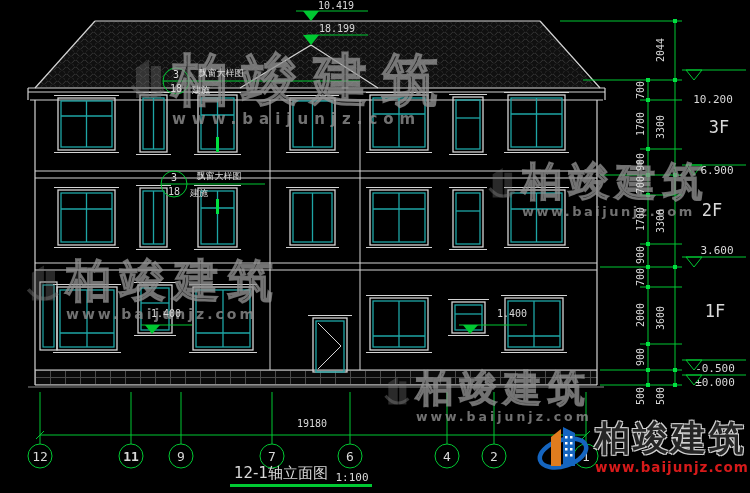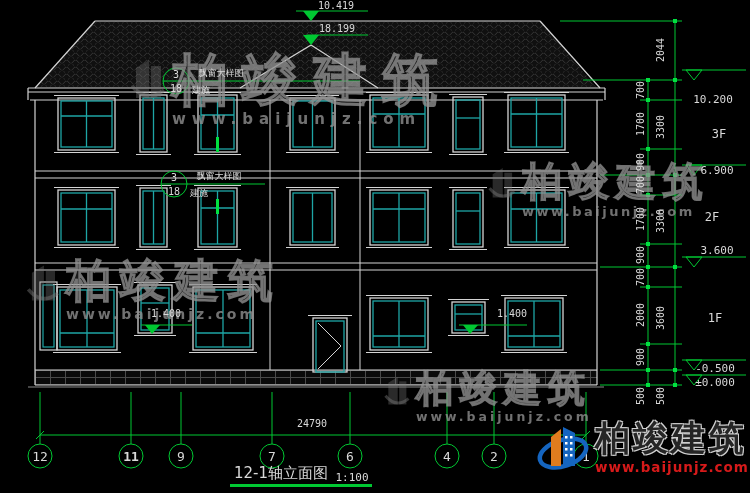--- a/index.html
+++ b/index.html
@@ -17,21 +17,21 @@
   #plinth-tex{position:absolute;left:35px;top:370px;width:562px;height:15px;z-index:1;
     background-color:#0a0a0a;
     background-image:linear-gradient(#4a4a4a 1px, transparent 1px),
                      linear-gradient(90deg,#4a4a4a 1px, transparent 1px);
     background-size:15px 7px;}
   #draw{position:absolute;left:0;top:0;z-index:4;}
   
   .t{position:absolute;z-index:6;color:#d9d9d9;font:10px "DejaVu Sans Mono",monospace;
      transform:translate(-50%,-50%);white-space:nowrap;line-height:1;}
   .t.v{transform:translate(-50%,-50%) rotate(-90deg);}
-  .t.s11{font-size:11px;} .t.s12{font-size:13px;} .t.s13{font-size:12px;margin-top:7px;}
+  .t.s11{font-size:11px;} .t.s12{font-size:13px;} .t.s13{font-size:17px;}
   .t.s9{font-size:9px;font-family:"DejaVu Sans",sans-serif;}
   .t.title{font-size:15px;font-family:"DejaVu Sans",sans-serif;}
   
   .wm{position:absolute;z-index:5;display:flex;align-items:flex-start;gap:6px;pointer-events:none;}
   .wm .col{display:flex;flex-direction:column;}
   .wm .brand{font-weight:bold;line-height:1;color:rgba(130,130,130,0.20);
      -webkit-text-stroke:1.3px rgba(145,145,145,0.75);white-space:nowrap;}
   .wm .url{font-weight:bold;color:rgba(145,145,145,0.78);white-space:nowrap;line-height:1;margin-top:4px;}
   #wm-e{position:absolute;z-index:9;display:flex;align-items:center;gap:5px;}
   #wm-e .brand{font-size:35px;font-weight:bold;letter-spacing:3px;color:#262626;line-height:1;
@@ -359,21 +359,21 @@
 
   <span class="t v" style="left:661px;top:50px;">2044</span>
   <span class="t v" style="left:661px;top:127px;">3300</span>
   <span class="t v" style="left:661px;top:221px;">3300</span>
   <span class="t v" style="left:661px;top:318px;">3600</span>
   <span class="t v" style="left:661px;top:396px;">500</span>
 
   <span class="t" style="left:166px;top:314px;">1.400</span>
   <span class="t" style="left:512px;top:314px;">1.400</span>
 
-  <span class="t" style="left:312px;top:424px;">24790</span>
+  <span class="t" style="left:312px;top:424px;">19180</span>
 
   <span class="t s12" style="left:40px;top:456px;">12</span>
   <span class="t s12" style="left:131px;top:456px;font-weight:bold;">11</span>
   <span class="t s12" style="left:181px;top:456px;">9</span>
   <span class="t s12" style="left:272px;top:456px;">7</span>
   <span class="t s12" style="left:350px;top:456px;">6</span>
   <span class="t s12" style="left:447px;top:456px;">4</span>
   <span class="t s12" style="left:494px;top:456px;">2</span>
   <span class="t s12" style="left:586px;top:456px;">1</span>
 

